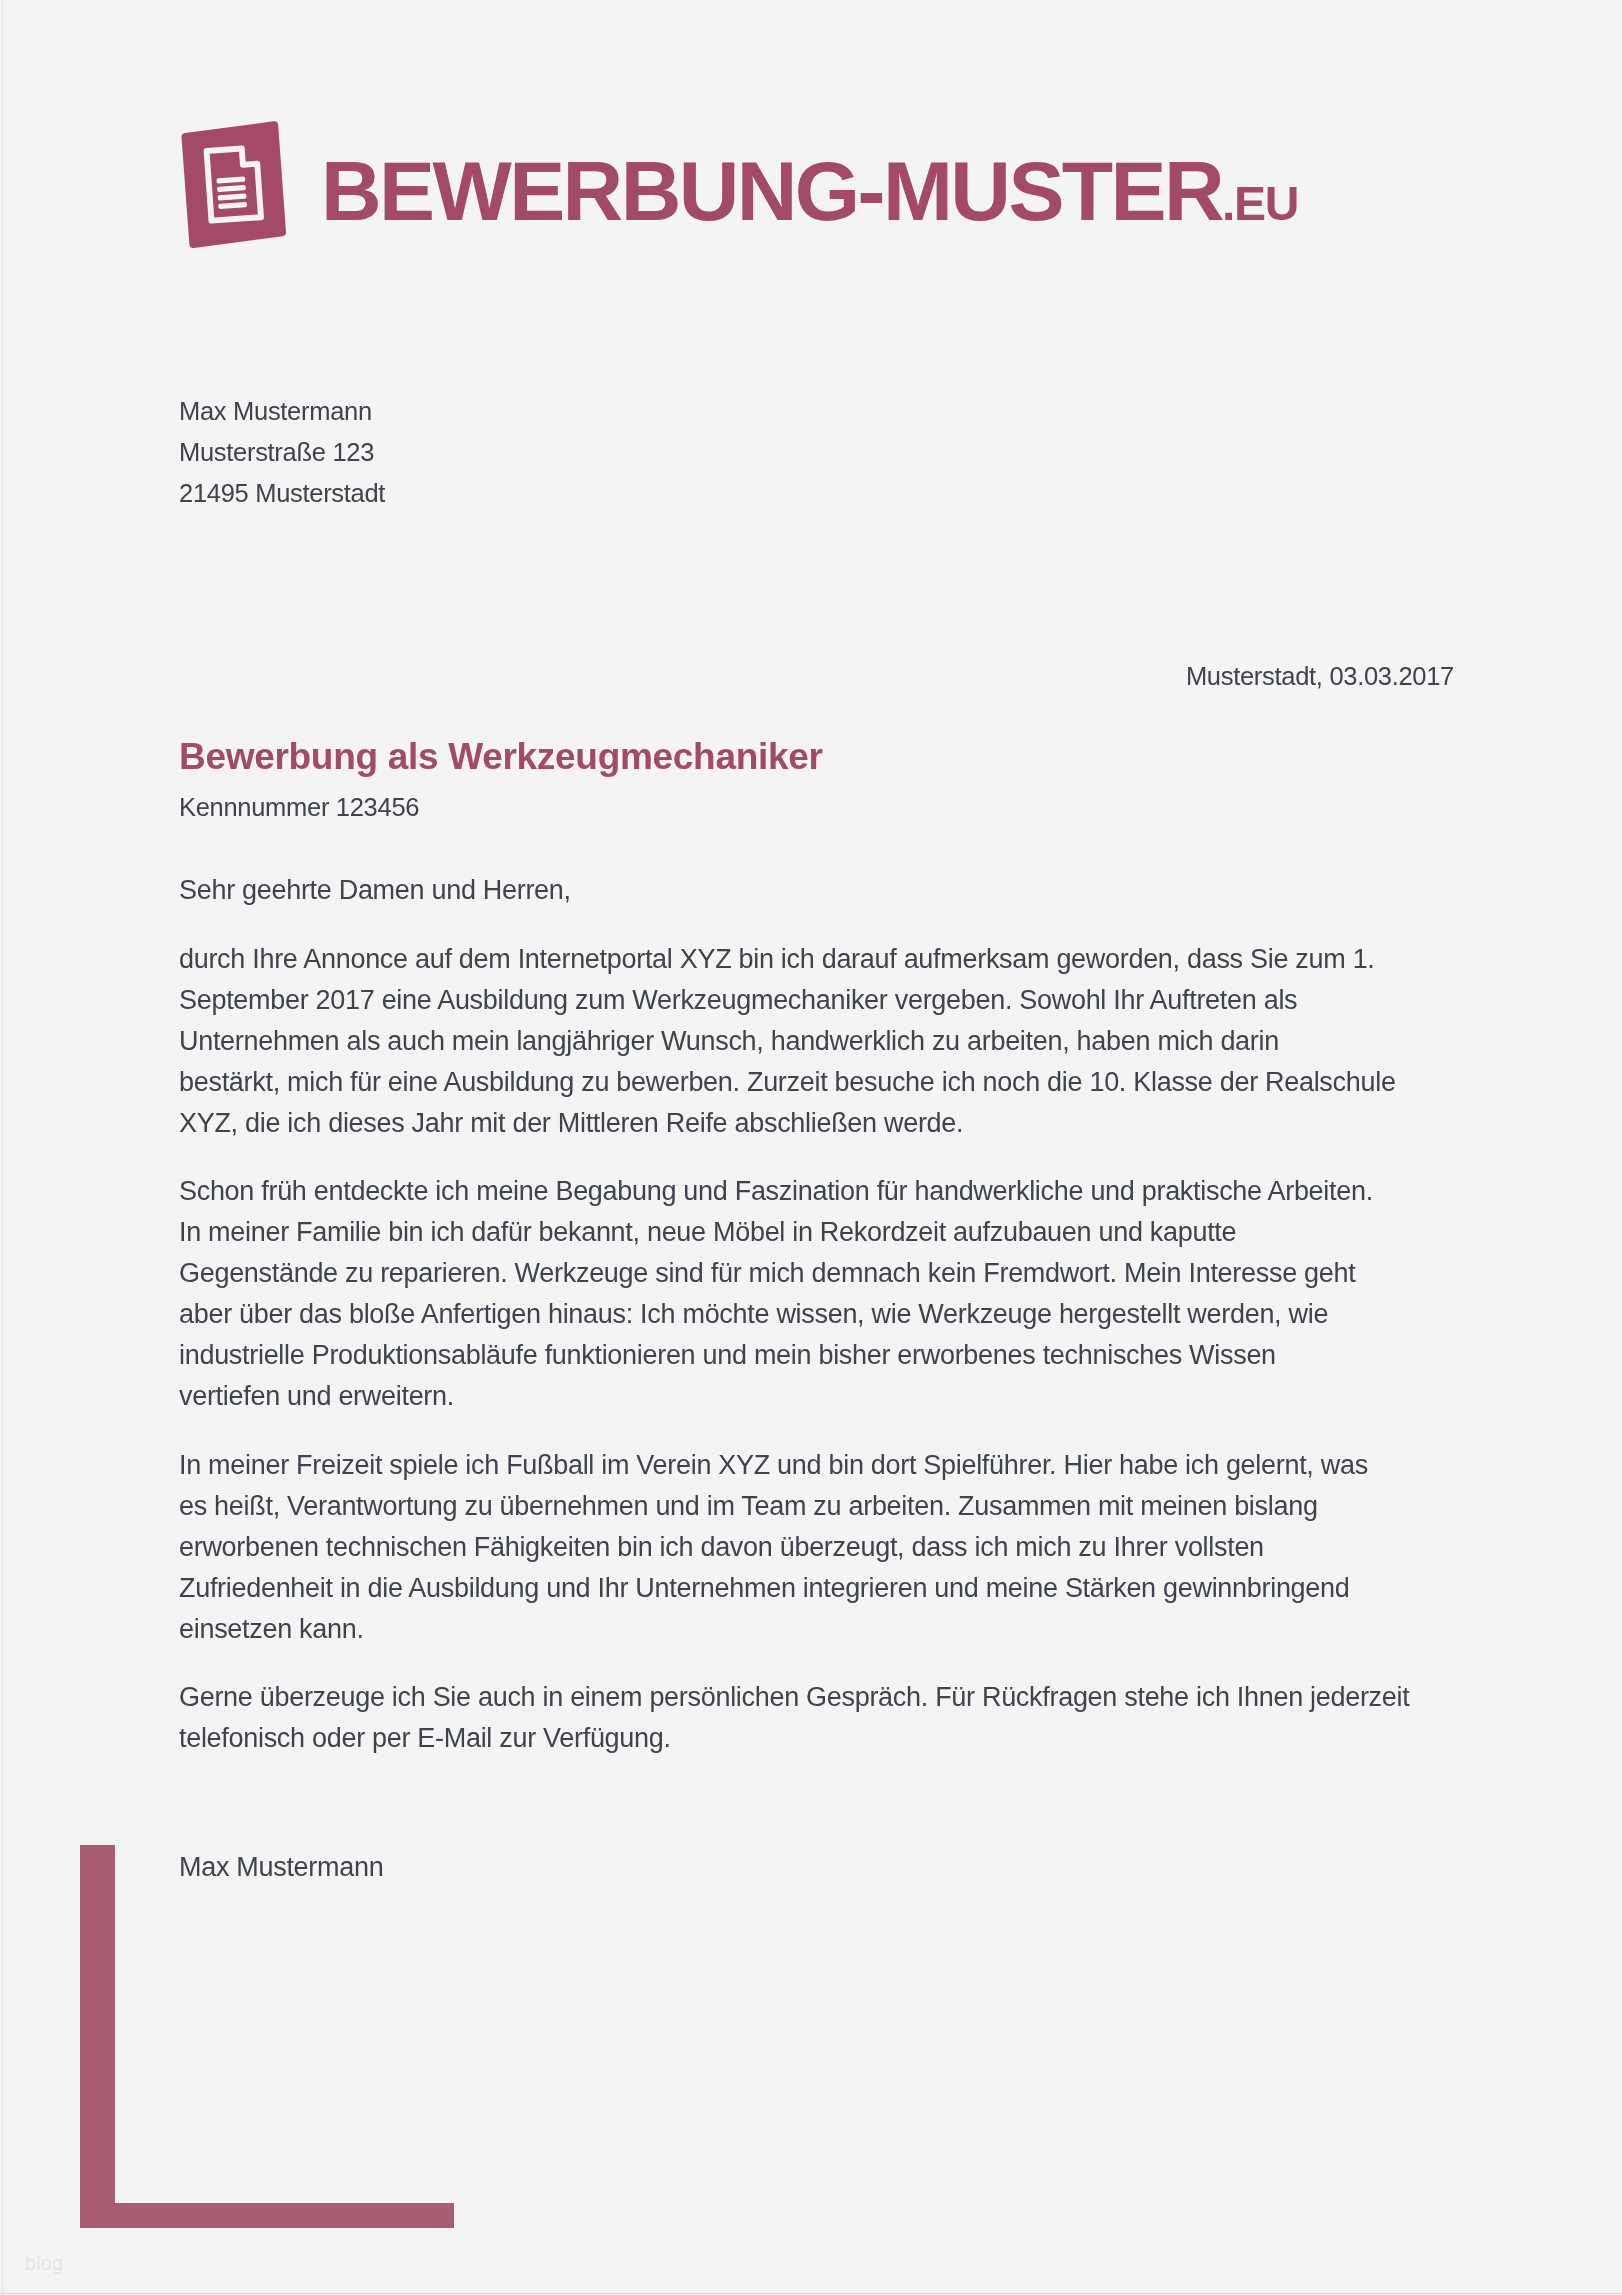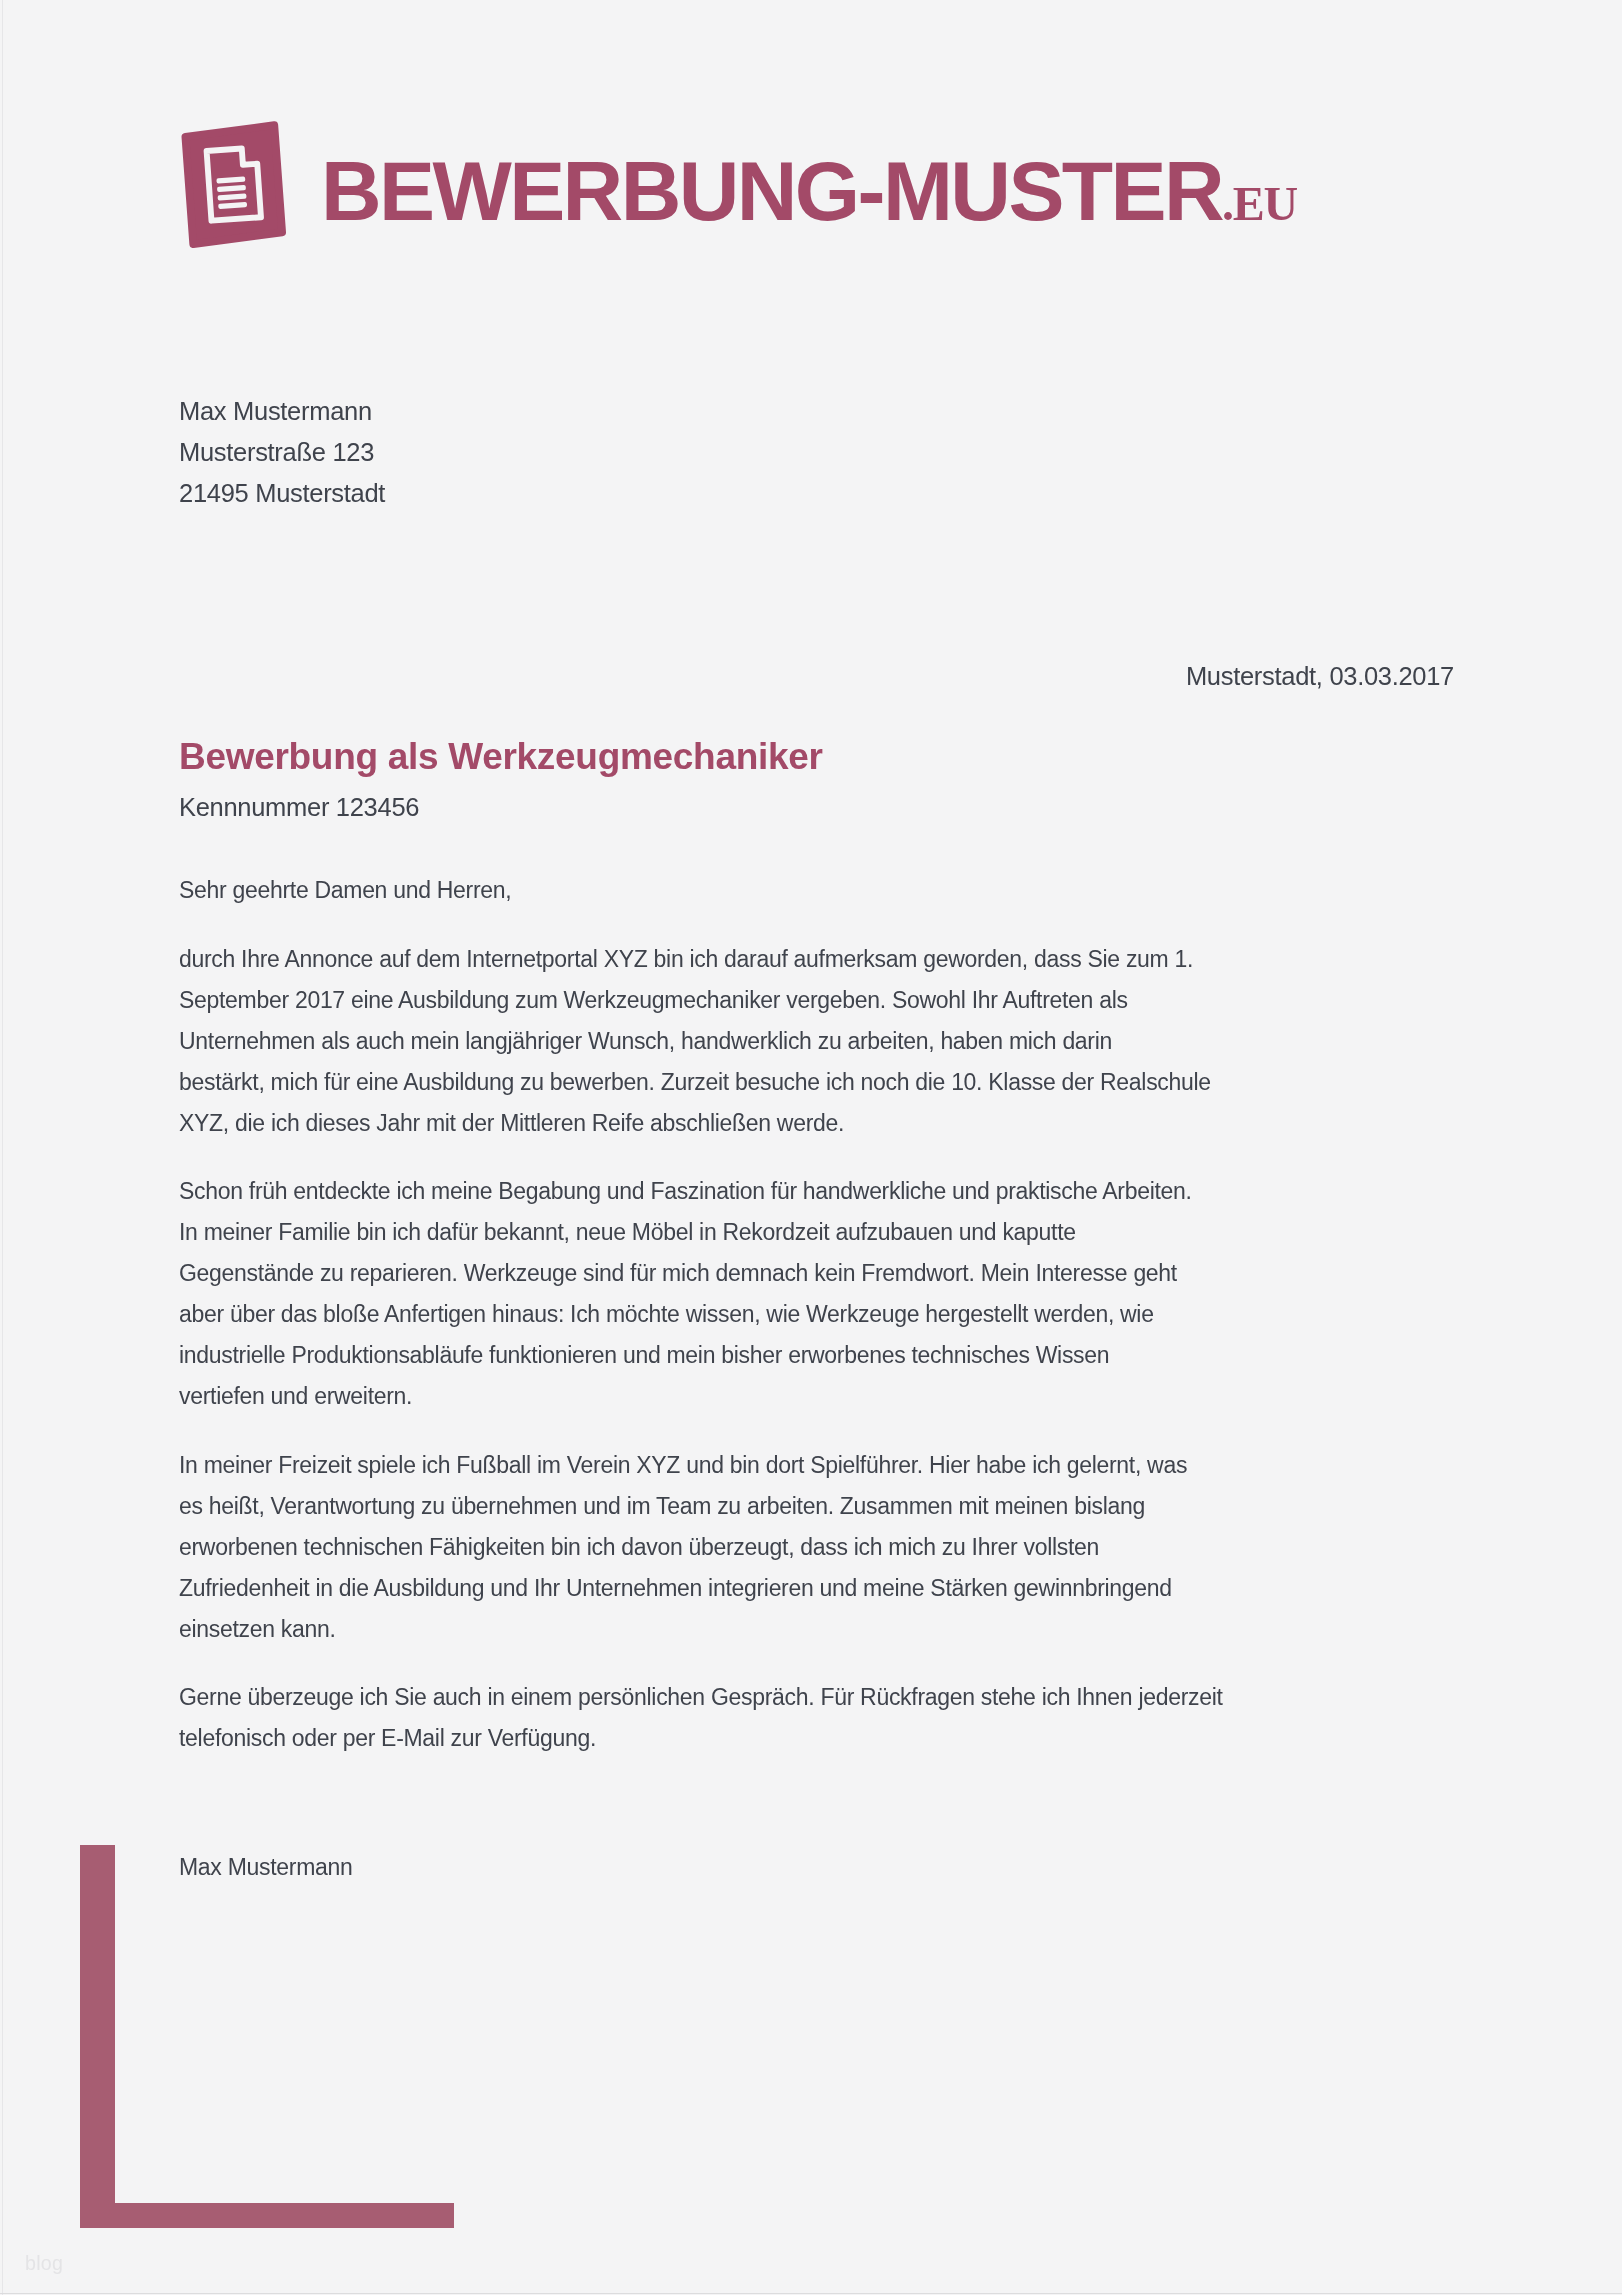--- a/index.html
+++ b/index.html
@@ -48,21 +48,20 @@
     font-weight: 700;
   }
   .wordmark .brand-main {
     font-size: 84px;
     letter-spacing: -2.6px;
     text-align: center;
   }
   .wordmark .brand-tld {
     font-size: 48px;
     letter-spacing: -1.3px;
-    font-family: Liberation Serif, serif;
   }
 
   
   .sender {
     position: absolute;
     left: 179px;
     top: 391px;
     font-size: 25.5px;
     line-height: 41px;
     letter-spacing: -0.3px;
@@ -99,21 +98,21 @@
     line-height: 41px;
     letter-spacing: -0.3px;
   }
 
   
   .letter-body {
     position: absolute;
     left: 179px;
     top: 870px;
     width: 1302px;
-    font-size: 23px;
+    font-size: 27px;
     line-height: 41px;
     letter-spacing: -0.3px;
   }
   .letter-body p {
     margin: 0 0 27.5px 0;
     white-space: pre-line;
   }
   .letter-body p.closing { margin-top: 13px; }
   .letter-body p.signature { margin-top: 88px; }
 

